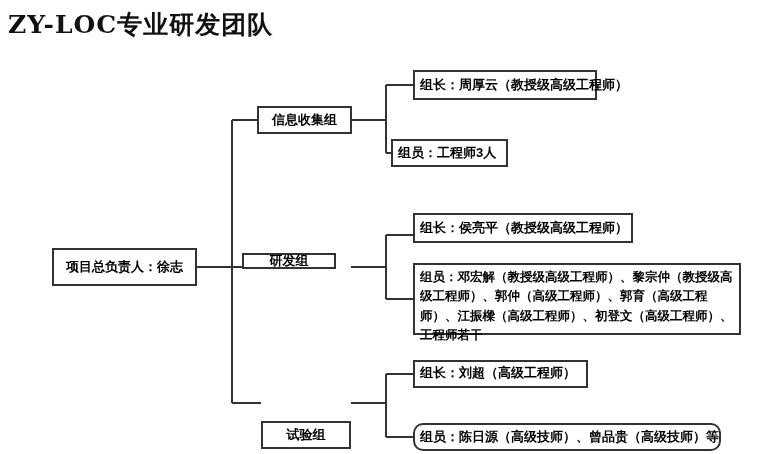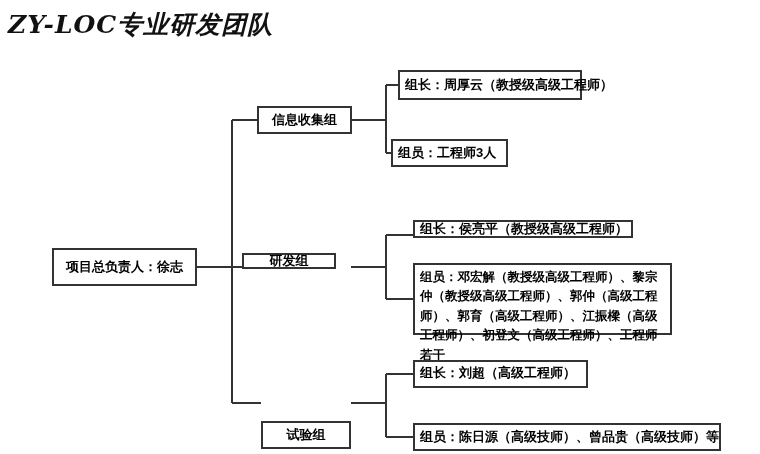--- a/index.html
+++ b/index.html
@@ -13,21 +13,20 @@
     width: 760px;
     height: 454px;
     background: #ffffff;
     overflow: hidden;
   }
   .page-title {
     position: absolute;
     left: 8px;
     top: 8px;
     font-family: "DejaVu Serif", "Liberation Serif", serif;
-    font-style: italic;
     font-weight: bold;
     font-size: 25px;
     letter-spacing: 1px;
     color: #111111;
     white-space: nowrap;
   }
   .connectors {
     position: absolute;
     left: 0;
     top: 0;
@@ -58,26 +57,26 @@
     line-height: 1.55;
     align-items: flex-start;
     text-align: left;
     padding: 3px 5px;
   }
   
   #root-box   { left: 52px;  top: 248px; width: 145px; height: 38px; }
   #group1-box { left: 257px; top: 106px; width: 95px;  height: 28px; }
   #group2-box { left: 242px; top: 253px; width: 94px;  height: 16px; }
   #group3-box { left: 261px; top: 389px; width: 90px;  height: 28px; margin-top: 32px; }
-  #g1-leader-box  { left: 398px; top: 70px;  width: 184px; height: 30px; }
+  #g1-leader-box  { left: 413px; top: 70px;  width: 184px; height: 30px; }
   #g1-members-box { left: 391px; top: 139px; width: 117px; height: 28px; }
-  #g2-leader-box  { left: 413px; top: 220px; width: 220px; height: 18px; }
-  #g2-members-box { left: 413px; top: 263px; width: 259px; height: 72px; }
+  #g2-leader-box  { left: 413px; top: 213px; width: 220px; height: 30px; }
+  #g2-members-box { left: 413px; top: 263px; width: 328px; height: 72px; }
   #g3-leader-box  { left: 413px; top: 360px; width: 175px; height: 28px; font-family: Liberation Mono, monospace; }
-  #g3-members-box { left: 413px; top: 423px; width: 308px; height: 28px; }
+  #g3-members-box { left: 413px; top: 423px; width: 308px; height: 28px; border-radius: 10px; }
 </style>
 </head>
 <body>
 
 <div class="page">
 
   <div class="page-title">ZY-LOC专业研发团队</div>
 
   <svg class="connectors" viewBox="0 0 760 454" xmlns="http://www.w3.org/2000/svg">
     <g stroke="#333333" stroke-width="2" fill="none">

